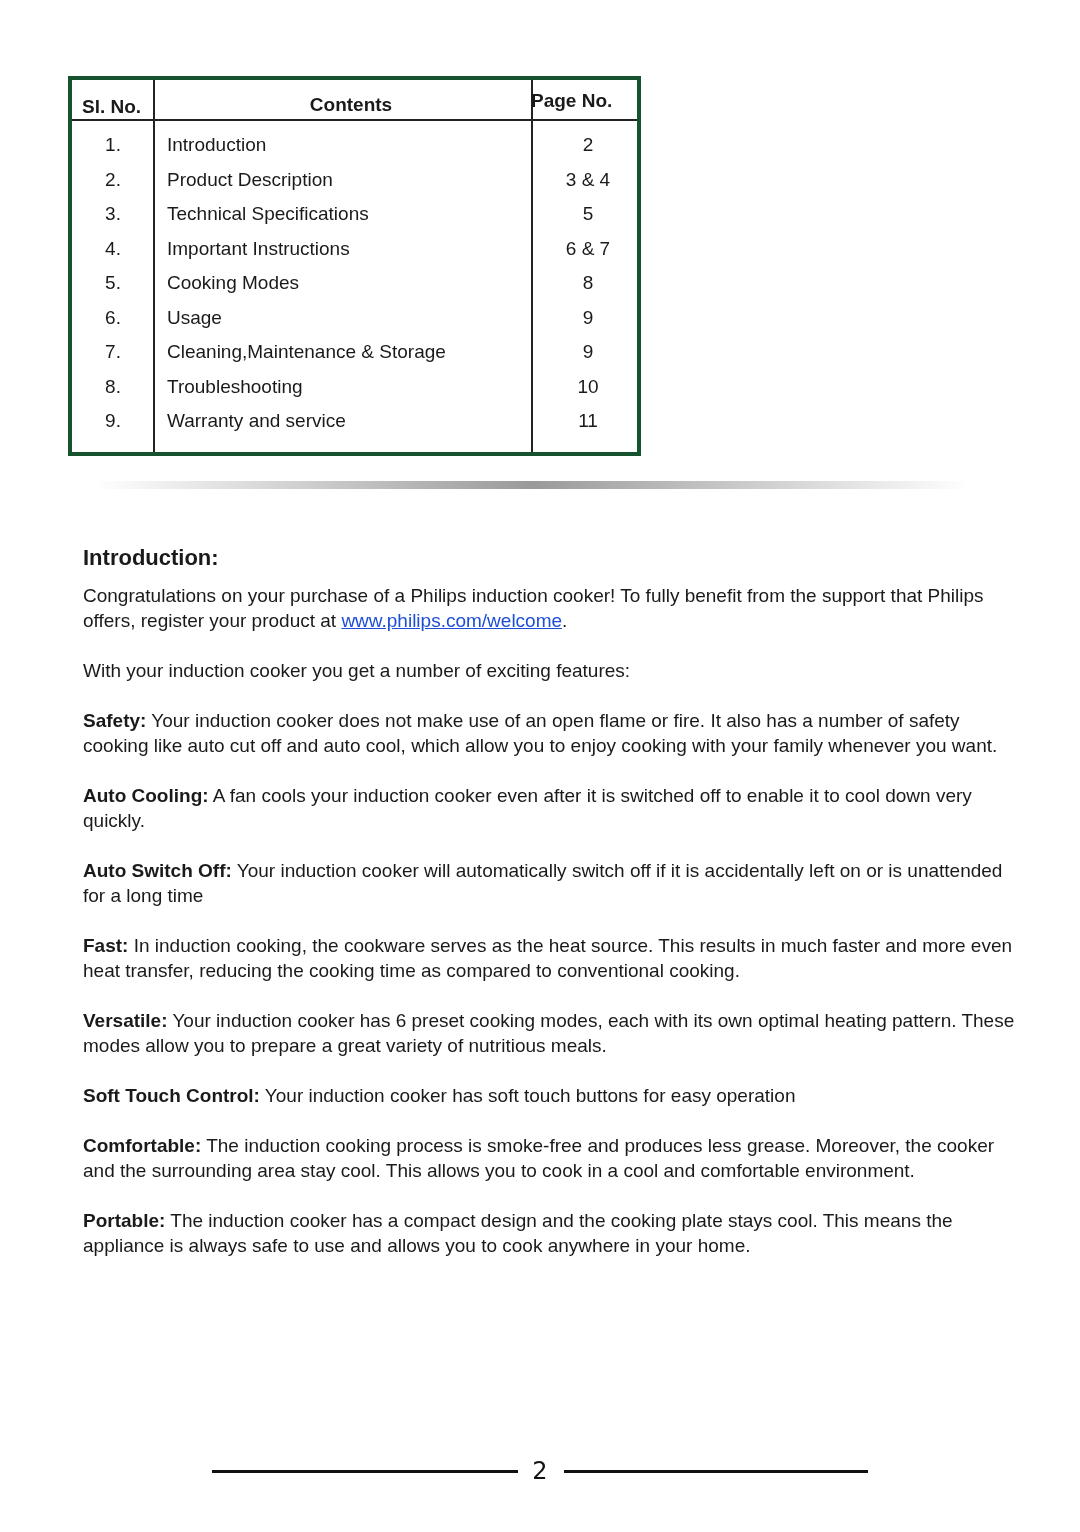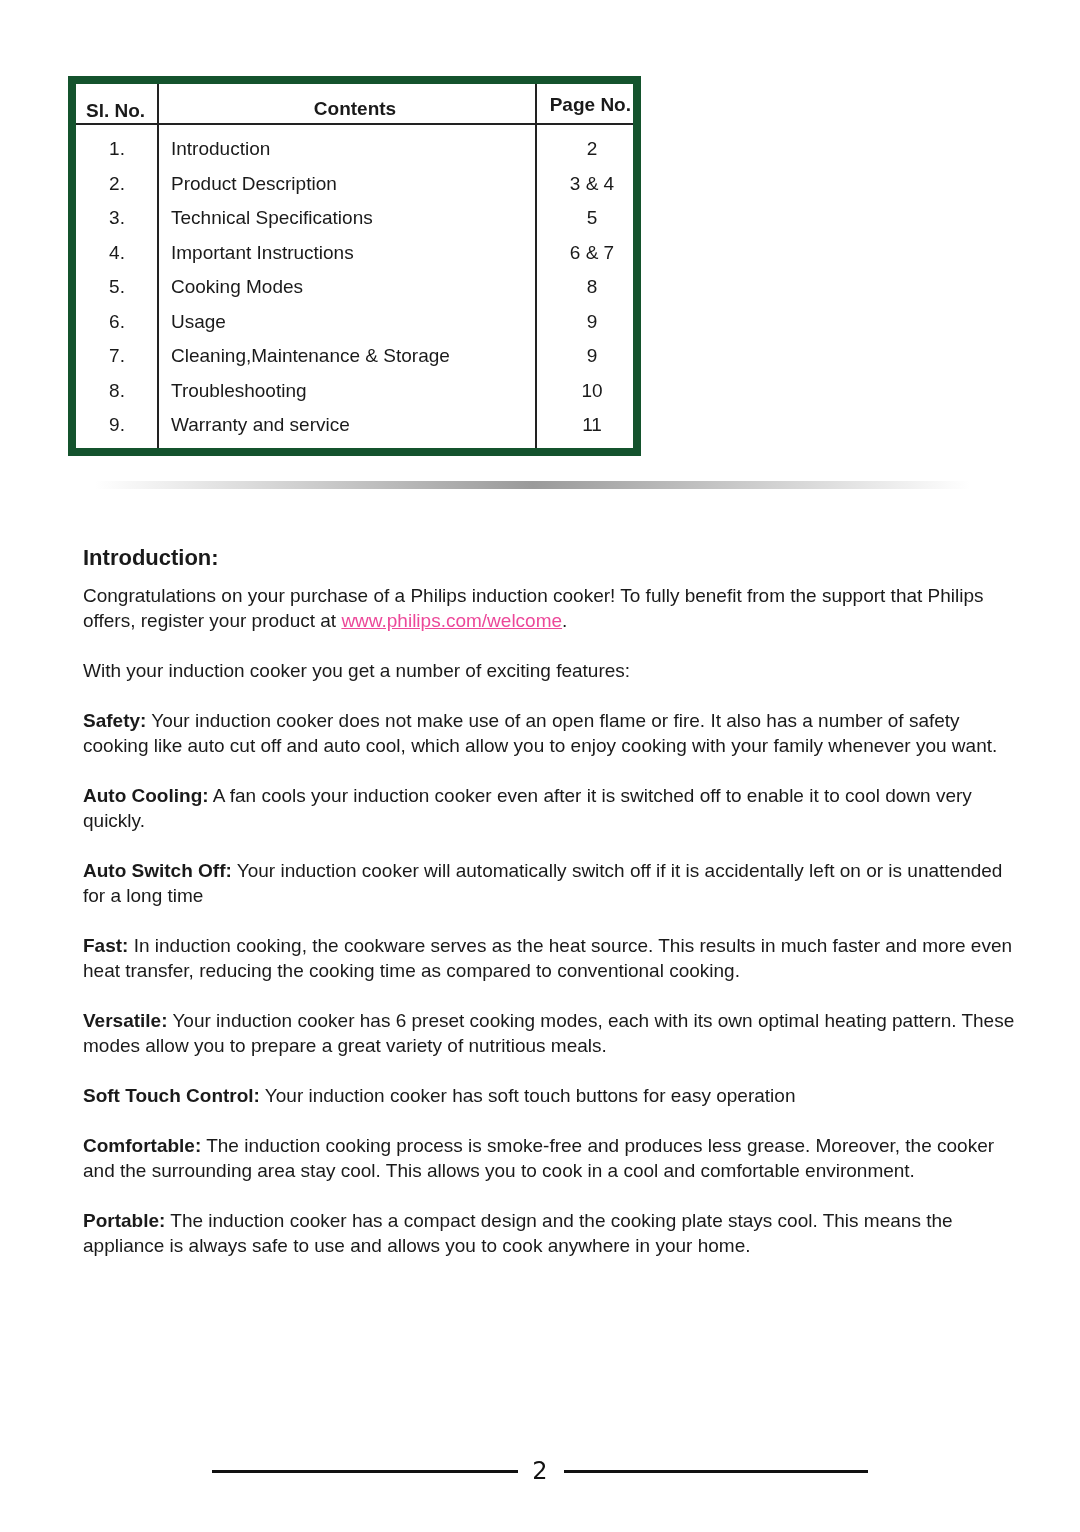--- a/index.html
+++ b/index.html
@@ -2,21 +2,21 @@
 <html><head>
   <meta charset="utf-8">
   <style>
     html, body { margin: 0; padding: 0; background: #ffffff; }
     body {
       width: 1080px; height: 1532px; position: relative; overflow: hidden;
       font-family: "Liberation Sans", sans-serif; color: #1a1a1a;
     }
     .toc {
       position: absolute; left: 68px; top: 76px; width: 573px; height: 380px;
-      border: 8px solid #14532d; box-sizing: border-box; border-collapse: collapse;
+      border: 4px solid #14532d; box-sizing: border-box; border-collapse: collapse;
     }
     .toc-col-line {
       position: absolute; top: 0; bottom: 0; width: 0; border-left: 2px solid #222;
     }
     .toc-head-line {
       position: absolute; left: 0; right: 0; top: 39px; border-top: 2px solid #222;
     }
     .toc-h {
       position: absolute; font-weight: bold; font-size: 19px; top: 12px;
     }
@@ -32,41 +32,41 @@
 
     .intro {
       position: absolute; left: 83px; top: 545px; width: 935px;
     }
     .intro h2 {
       margin: 0 0 12px 0; font-size: 22px; font-weight: bold;
     }
     .intro p {
       margin: 0 0 25px 0; font-size: 19px; line-height: 25px;
     }
-    .intro a { color: #ec4899; text-decoration: underline; }
+    .intro a { color: #1d4ed8; text-decoration: underline; }
     .intro b { font-weight: bold; }
 
     .footer-line {
       position: absolute; top: 1470px; height: 0; border-top: 3px solid #111;
     }
     .page-num {
       position: absolute; top: 1457px; left: 528px; width: 24px; text-align: center;
       font-size: 24px; font-family: "DejaVu Sans", sans-serif; color: #111;
     }
   </style>
 </head>
 <body>
 
 <div class="toc">
   <div class="toc-col-line" style="left:81px"></div>
   <div class="toc-col-line" style="left:459px"></div>
   <div class="toc-head-line"></div>
   <div class="toc-h" style="left:10px; top:16px;">Sl. No.</div>
   <div class="toc-h" style="left:81px; width:396px; text-align:center; top:14px;">Contents</div>
-  <div class="toc-h" style="left:459px; width:96px; text-align:right; top:10px;">Page No.</div>
+  <div class="toc-h" style="left:459px; width:96px; text-align:left; top:10px;">Page No.</div>
 
   <div class="toc-row" style="top:54px">
     <span class="num">1.</span>
     <span class="title">Introduction</span>
     <span class="page">2</span>
   </div>
   <div class="toc-row" style="top:89px">
     <span class="num">2.</span>
     <span class="title">Product Description</span>
     <span class="page">3 &amp; 4</span>

